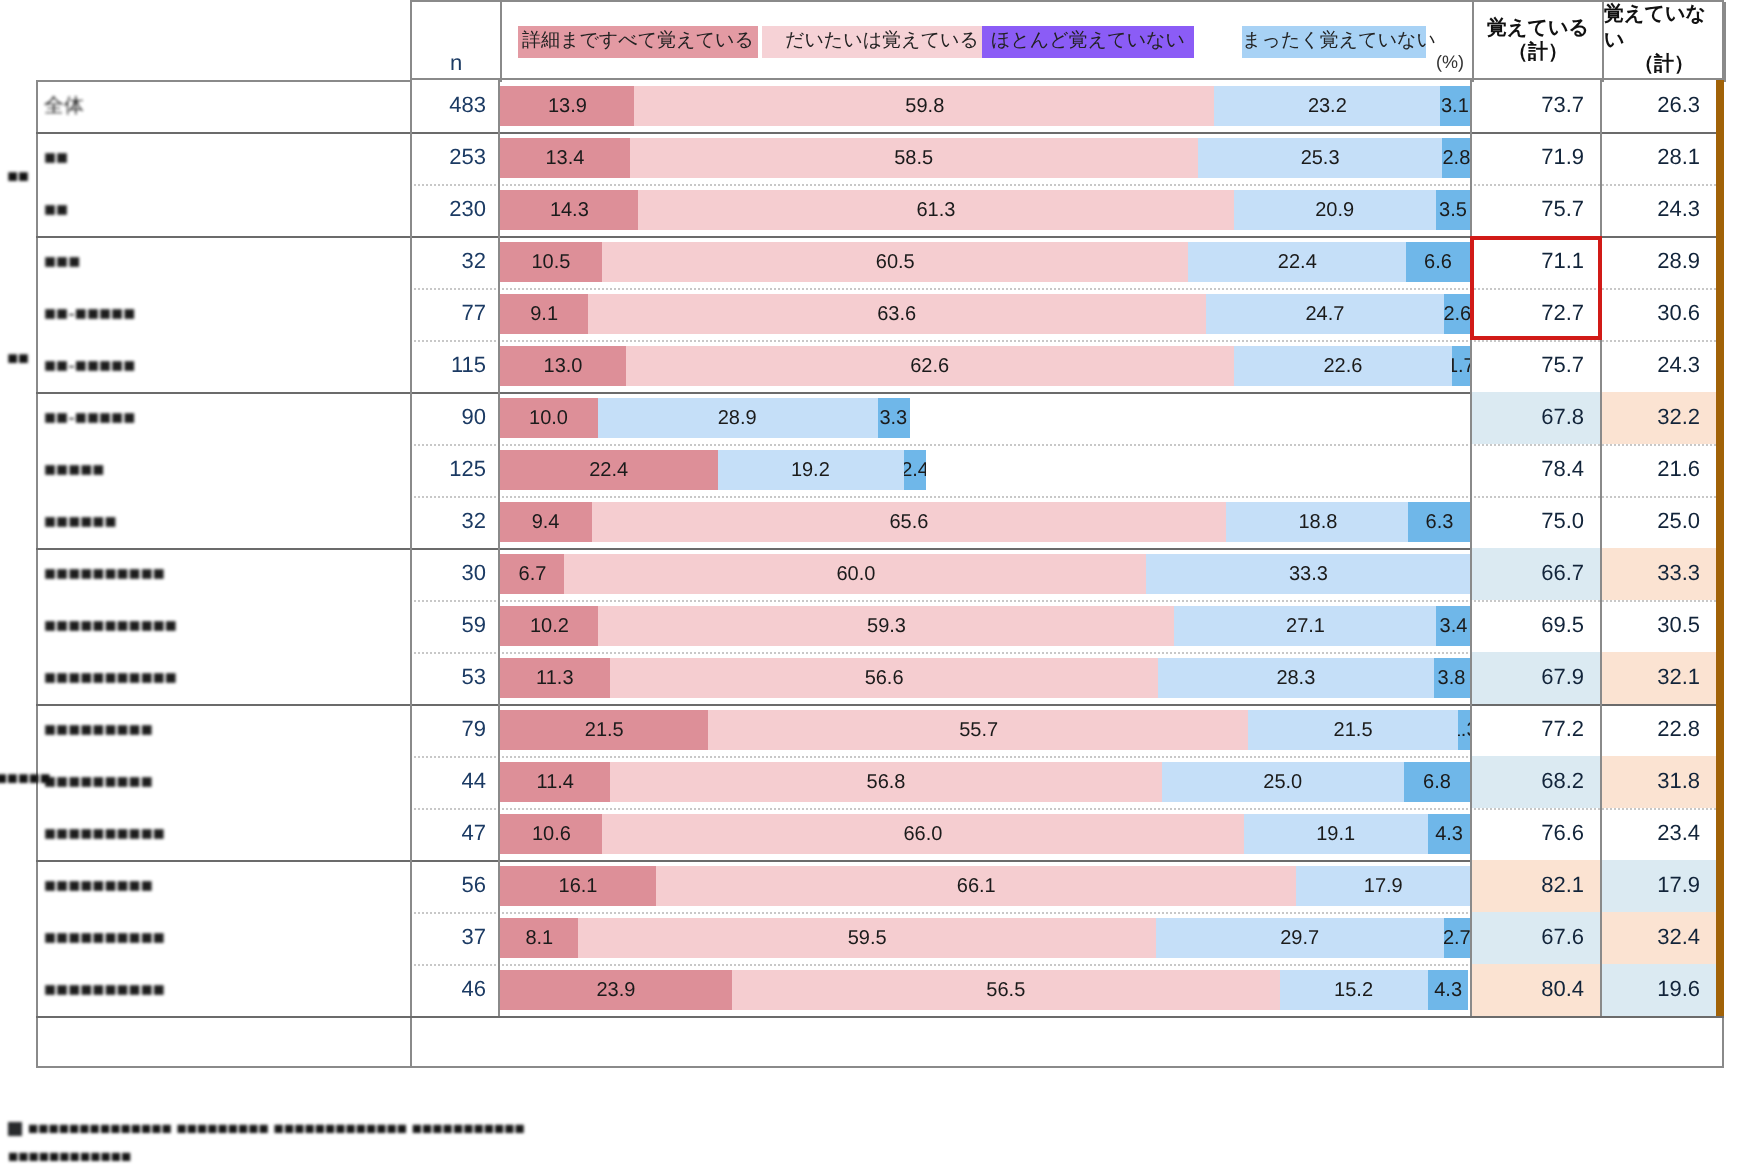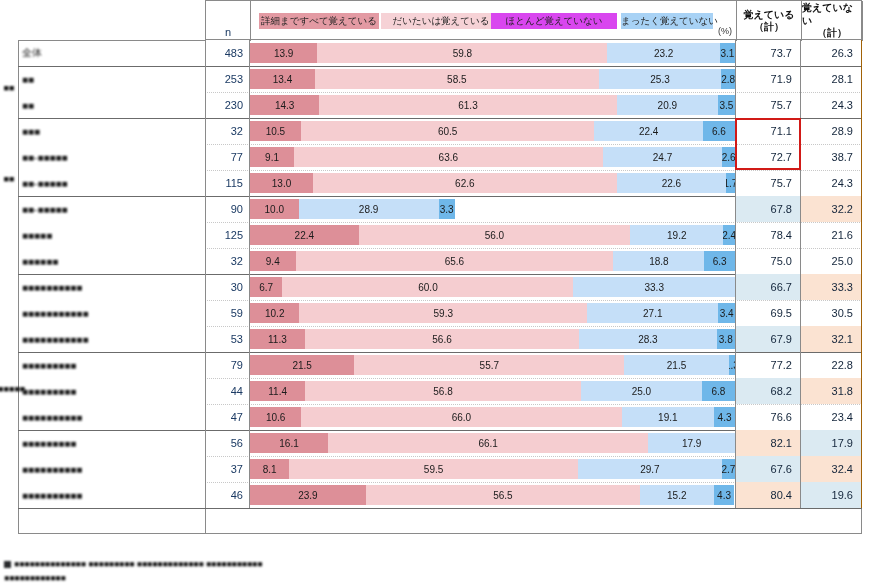--- a/index.html
+++ b/index.html
@@ -45,21 +45,21 @@
   .hdr-legend {
     position: absolute; left: 45px; top: 0; width: 485px; height: 40px;
   }
   .lg {
     position: absolute; top: 12px; height: 16px;
     font-size: 9.5px; color: #222; line-height: 16px; text-align: center;
     white-space: nowrap;
   }
   .lg.s0 { left: 8px;   width: 120px; background:#e39aa3; }
   .lg.s1 { left: 130px; width: 120px; background:#f6d2d6; }
-  .lg.s2 { left: 240px; width: 126px; background:#d946ef; }
+  .lg.s2 { left: 240px; width: 106px; background:#8b5cf6; }
   .lg.s3 { left: 370px; width: 92px; background:#a8d2f5; }
   .pct-mark {
     position: absolute; left: 512px; top: 25px;
     font-size: 9px; color: #333;
   }
   .hdr-sum {
     position: absolute; top: 0; height: 40px;
     border-left: 1px solid #8a8a8a;
     display: flex; flex-direction: column; align-items: center; justify-content: center;
     font-size: 10px; color: #111; line-height: 1.25; font-weight: bold;
@@ -105,21 +105,21 @@
   .seg.s2 { background: #c5dff8; }
   .seg.s3 { background: #6fb7e9; }
   .cell-sum {
     position: absolute; top: 0; height: 26px;
     display: flex; align-items: center; justify-content: flex-end;
     padding-right: 8px; font-size: 11px; color: #12243a;
     border-left: 1px solid #8a8a8a;
   }
   .cell-sum.a { left: 735px; width: 65px; }
   .cell-sum.b { left: 800px; width: 62px;
-                border-right: 1px solid #a16207; }
+                border-right: 4px solid #a16207; }
   .hl-blue  { background: #dbeaf2; }
   .hl-peach { background: #fbe3d2; }
 
   
   .row .sep-dot {
     position: absolute; left: 205px; top: 25.5px; width: 657px;
     border-top: 1px dotted #c8c8c8;
   }
   
   .row.group-end .sep-solid {
@@ -271,21 +271,21 @@
           <div class="cell-n">77</div>
           <div class="cell-bar">
             <div class="bar">
               <div class="seg s0" style="width: 9.1%;">9.1</div>
               <div class="seg s1" style="width: 63.6%;">63.6</div>
               <div class="seg s2" style="width: 24.7%;">24.7</div>
               <div class="seg s3" style="width: 2.6%;">2.6</div>
             </div>
           </div>
           <div class="cell-sum a">72.7</div>
-          <div class="cell-sum b">38.7</div>
+          <div class="cell-sum b">30.6</div>
           <div class="sep-dot"></div>
         </div>
         <div class="row group-end">
           <div class="cell-group"></div>
           <div class="cell-label">■■-■■■■■</div>
           <div class="cell-n">115</div>
           <div class="cell-bar">
             <div class="bar">
               <div class="seg s0" style="width: 13%;">13.0</div>
               <div class="seg s1" style="width: 62.6%;">62.6</div>
@@ -313,21 +313,20 @@
           <div class="cell-sum b hl-peach">32.2</div>
           <div class="sep-dot"></div>
         </div>
         <div class="row">
           <div class="cell-group"></div>
           <div class="cell-label">■■■■■</div>
           <div class="cell-n">125</div>
           <div class="cell-bar">
             <div class="bar">
               <div class="seg s0" style="width: 22.4%;">22.4</div>
-              <div class="seg s1" style="width: 56%;">56.0</div>
               <div class="seg s2" style="width: 19.2%;">19.2</div>
               <div class="seg s3" style="width: 2.4%;">2.4</div>
             </div>
           </div>
           <div class="cell-sum a">78.4</div>
           <div class="cell-sum b">21.6</div>
           <div class="sep-dot"></div>
         </div>
         <div class="row group-end">
           <div class="cell-group"></div>

